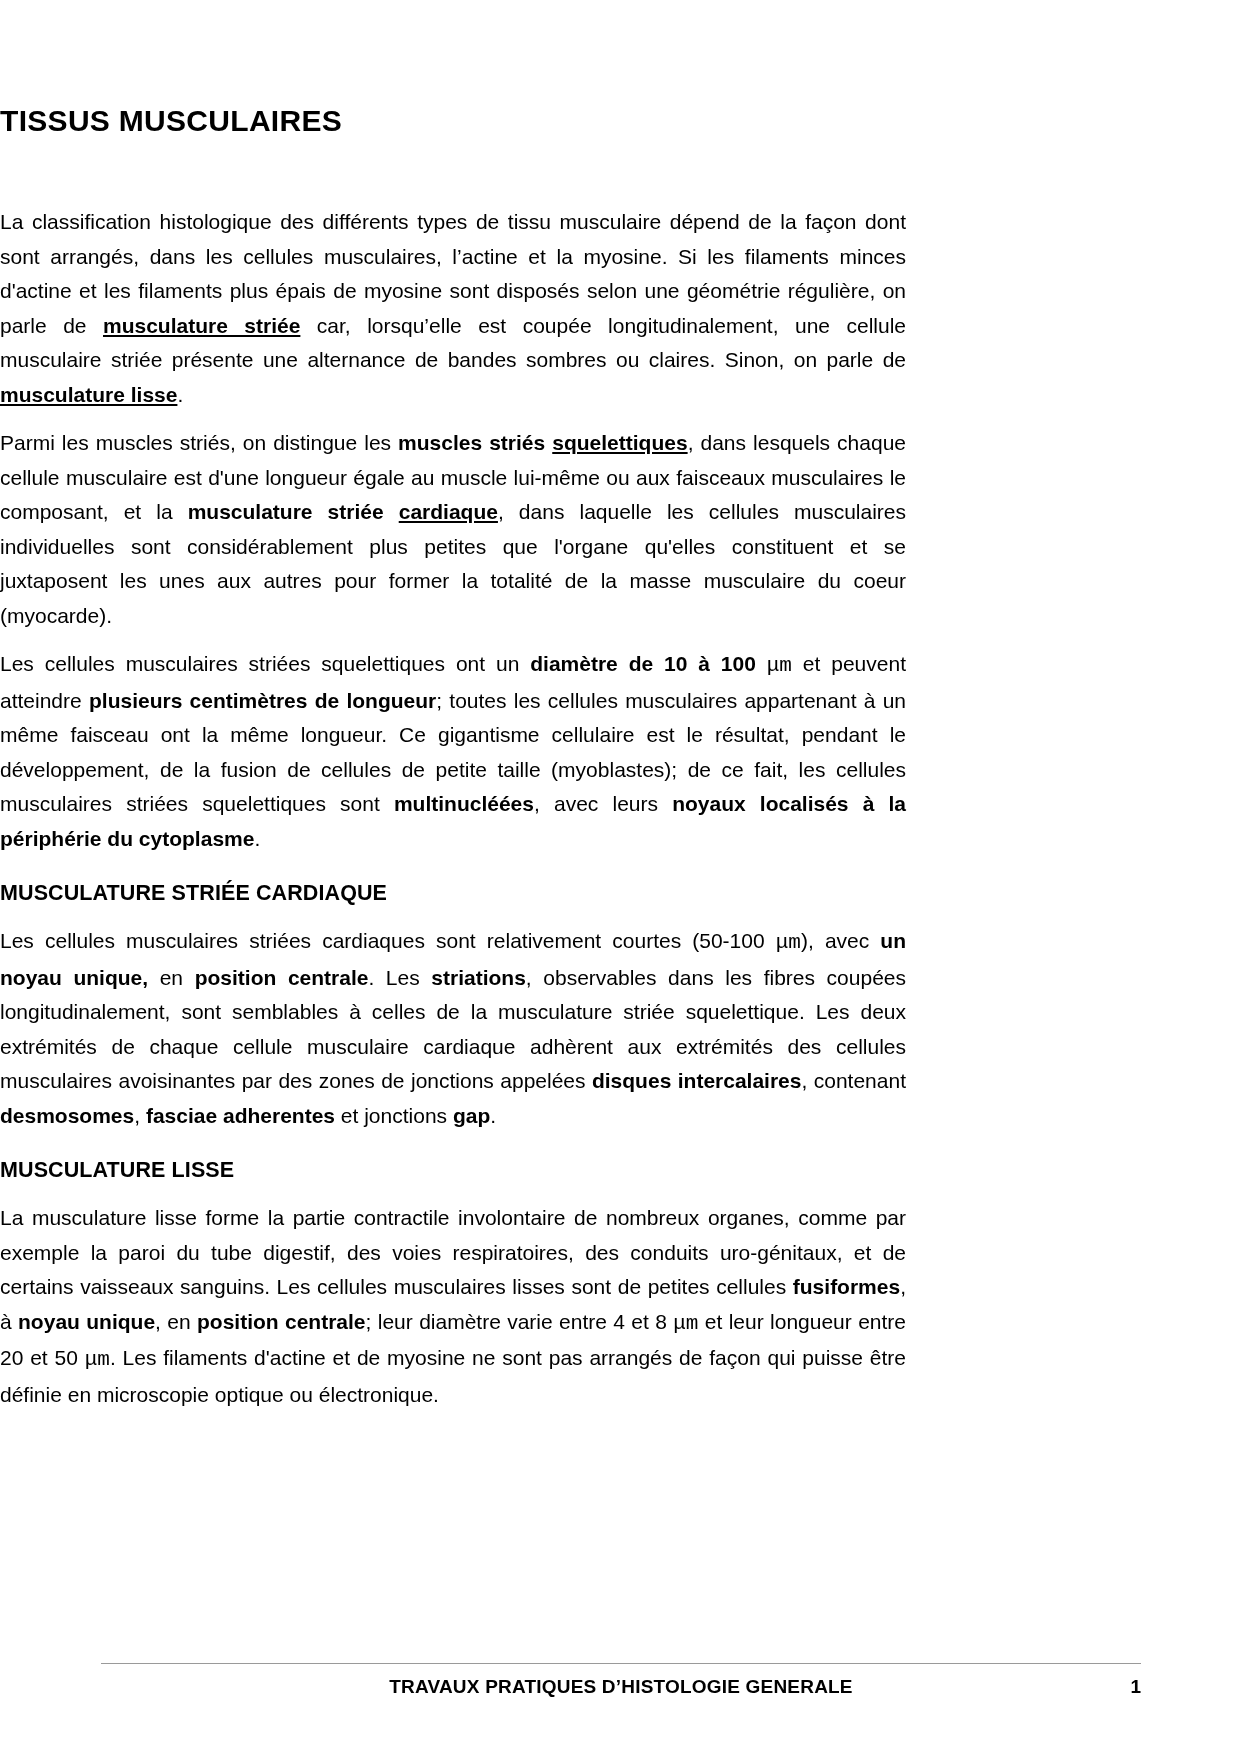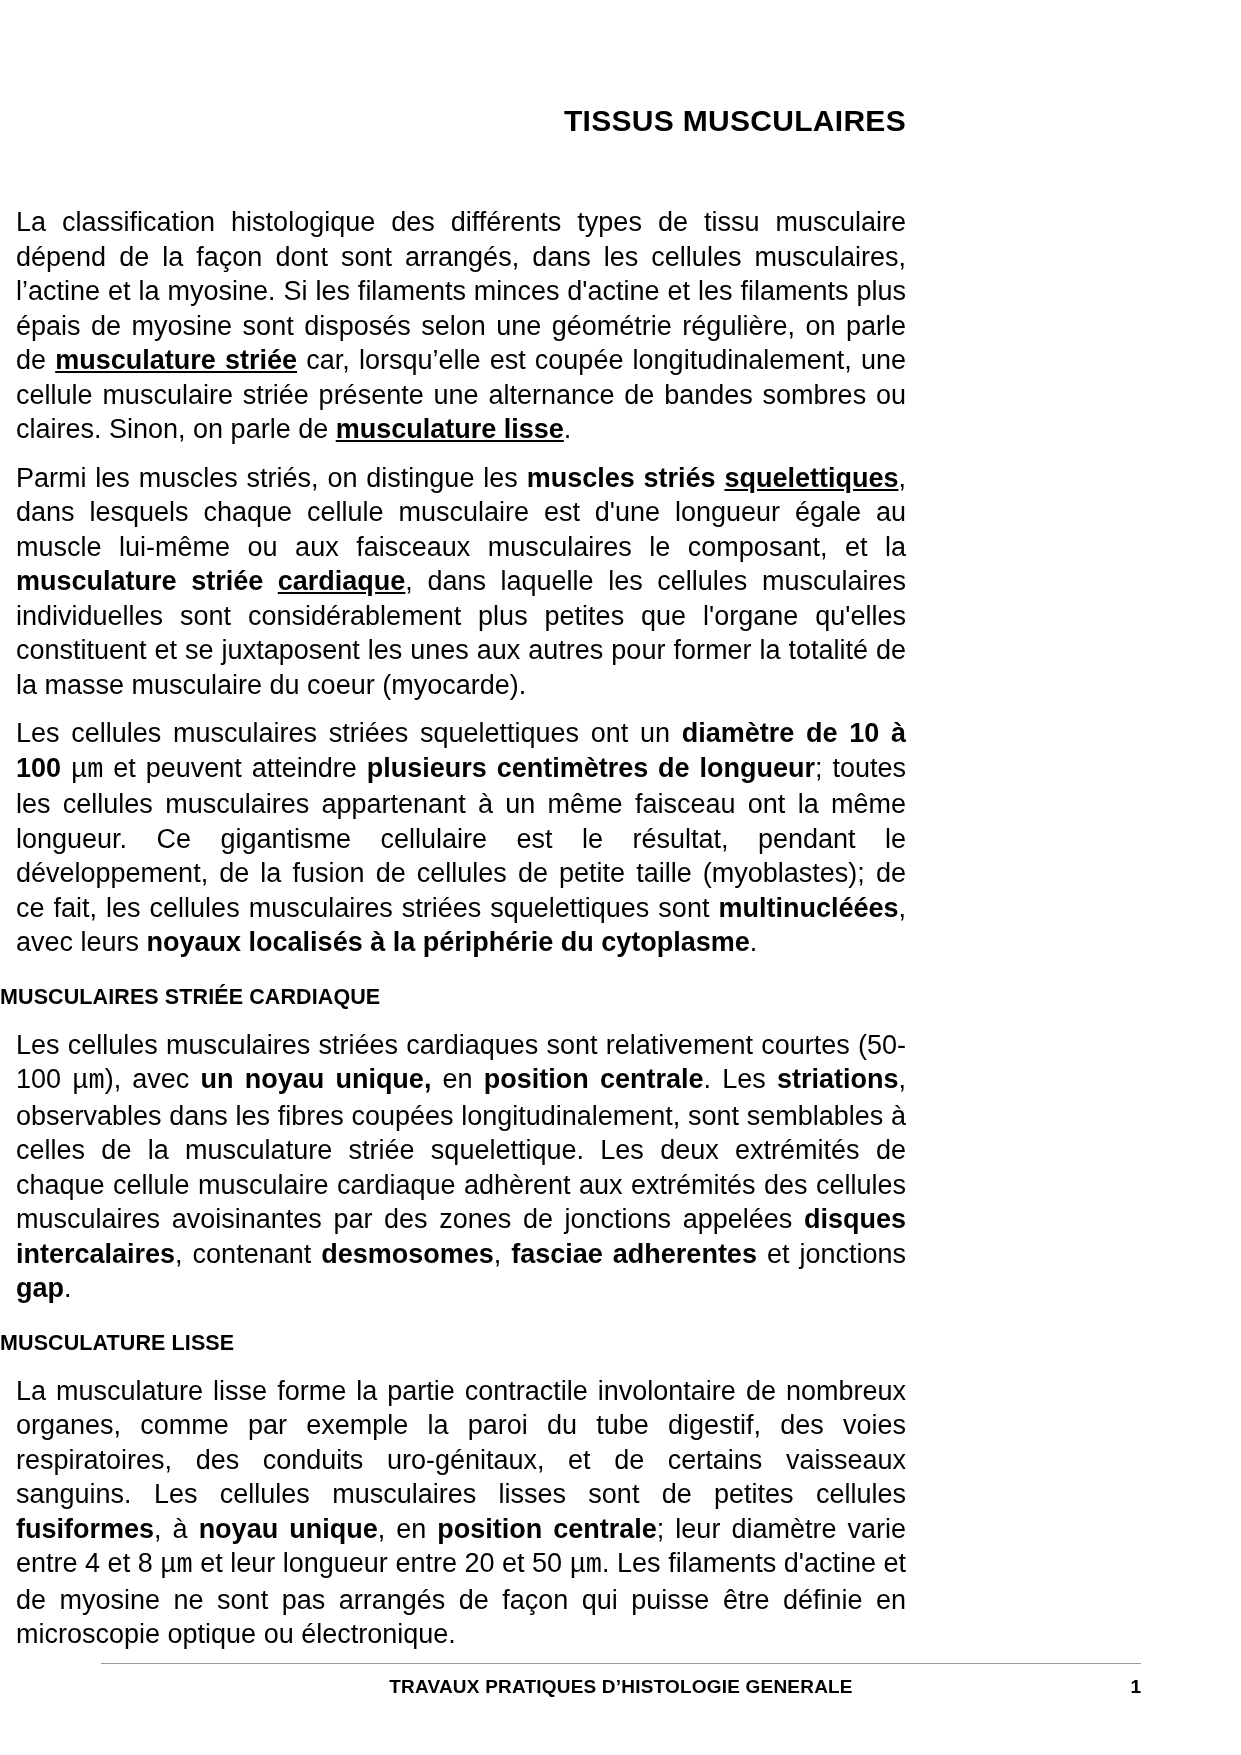--- a/index.html
+++ b/index.html
@@ -16,36 +16,36 @@
     height: 1755px;
     box-sizing: border-box;
     background: #ffffff;
     position: relative;
     padding: 0;
     overflow: hidden;
   }
   h1.doc-title {
     font-size: 30px;
     font-weight: bold;
-    text-align: right;
+    text-align: left;
     margin: 0;
     padding: 0;
     letter-spacing: 0.3px;
     position: absolute;
     left: 0;
     top: 103px;
     width: 906px;
     line-height: 1.2;
   }
   p.para {
-    font-size: 27px;
+    font-size: 21px;
     line-height: 34.5px;
     text-align: justify;
     text-justify: inter-word;
-    margin: 0 0 14px 16px;
+    margin: 0 0 14px 0;
     padding: 0;
   }
   h2.section {
     font-size: 21.5px;
     font-weight: bold;
     margin: 22px 0 16px 0;
     padding: 0;
     line-height: 30px;
     letter-spacing: 0.1px;
   }
@@ -97,21 +97,21 @@
 
   <div class="body-block">
 
     <p class="para"><span>La classification histologique des différents types de tissu musculaire dépend de la façon dont sont arrangés, dans les cellules musculaires, l’actine et la myosine. Si les filaments minces d'actine et les filaments plus épais de myosine sont disposés selon une géométrie régulière, on parle de </span><span class="bu">musculature striée</span><span> car, lorsqu’elle est coupée longitudinalement, une cellule musculaire striée présente une alternance de bandes sombres ou claires. Sinon, on parle de </span><span class="bu">musculature lisse</span><span>.</span></p>
 
     <p class="para"><span>Parmi les muscles striés, on distingue les </span><b>muscles striés </b><span class="bu">squelettiques</span><span>, dans lesquels chaque cellule musculaire est d'une longueur égale au muscle lui-même ou aux faisceaux musculaires le composant, et la </span><b>musculature striée </b><span class="bu">cardiaque</span><span>, dans laquelle les cellules musculaires individuelles sont considérablement plus petites que l'organe qu'elles constituent et se juxtaposent les unes aux autres pour former la totalité de la masse musculaire du coeur (myocarde).</span></p>
 
 
     <p class="para"><span>Les cellules musculaires striées squelettiques ont un </span><b><span>diamètre de 10 à 100 </span></b><span class="mu">μm</span><span> et peuvent atteindre </span><b>plusieurs centimètres de longueur</b><span>; toutes les cellules musculaires appartenant à un même faisceau ont la même longueur. Ce gigantisme cellulaire est le résultat, pendant le développement, de la fusion de cellules de petite taille (myoblastes); de ce fait, les cellules musculaires striées squelettiques sont </span><b>multinucléées</b><span>, avec leurs </span><b>noyaux localisés à la périphérie du cytoplasme</b><span>.</span></p>
 
-    <h2 class="section">MUSCULAIRES STRIÉE CARDIAQUE</h2>
+    <h2 class="section">MUSCULATURE STRIÉE CARDIAQUE</h2>
 
     <p class="para"><span>Les cellules musculaires striées cardiaques sont relativement courtes (50-100 </span><span class="mu">μm</span><span>), avec </span><b>un noyau unique,</b><span> en </span><b>position centrale</b><span>. Les </span><b>striations</b><span>, observables dans les fibres coupées longitudinalement, sont semblables à celles de la musculature striée squelettique. Les deux extrémités de chaque cellule musculaire cardiaque adhèrent aux extrémités des cellules musculaires avoisinantes par des zones de jonctions appelées </span><b>disques intercalaires</b><span>, contenant </span><b>desmosomes</b><span>, </span><b>fasciae adherentes</b><span> et jonctions </span><b>gap</b><span>.</span></p>
 
     <h2 class="section">MUSCULATURE LISSE</h2>
 
     <p class="para"><span>La musculature lisse forme la partie contractile involontaire de nombreux organes, comme par exemple la paroi du tube digestif, des voies respiratoires, des conduits uro-génitaux, et de certains vaisseaux sanguins. Les cellules musculaires lisses sont de petites cellules </span><b>fusiformes</b><span>, à </span><b>noyau unique</b><span>, en </span><b>position centrale</b><span>; leur diamètre varie entre 4 et 8 </span><span class="mu">μm</span><span> et leur longueur entre 20 et 50 </span><span class="mu">μm</span><span>. Les filaments d'actine et de myosine ne sont pas arrangés de façon qui puisse être définie en microscopie optique ou électronique.</span></p>
 
   </div>
 
   <div class="footer">

